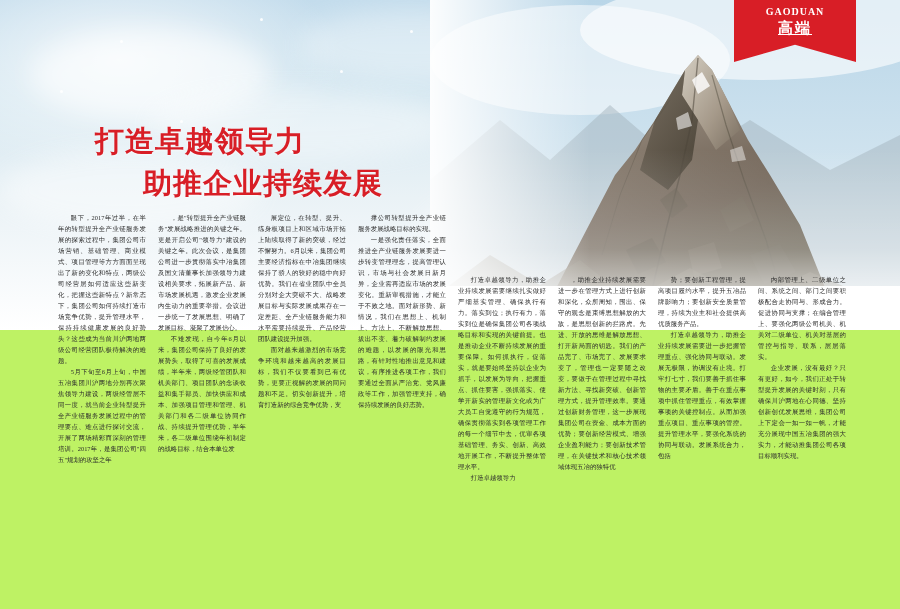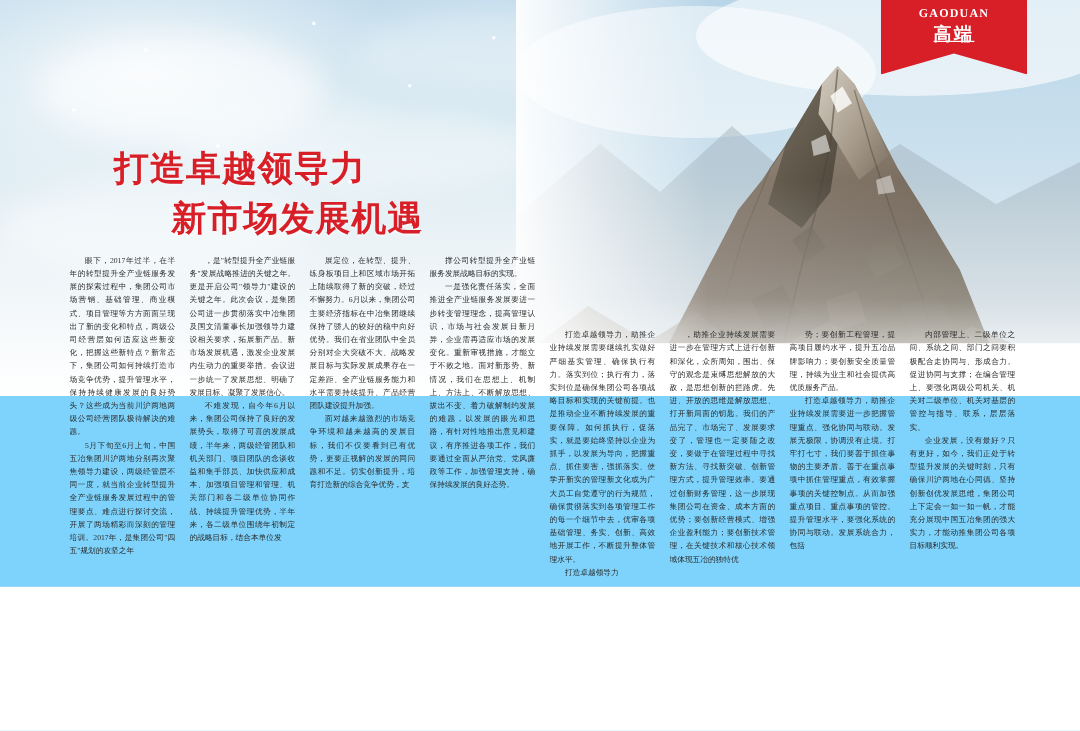--- a/index.html
+++ b/index.html
@@ -5,22 +5,22 @@
   * { box-sizing: border-box; }
   html, body { margin: 0; padding: 0; }
   body {
     width: 900px; height: 609px;
     font-family: "Liberation Sans", sans-serif;
     background: #ffffff;
     overflow: hidden;
   }
   .page {
     position: relative;
-    width: 900px; height: 489px;
-    background: #7dd3fc;
+    width: 900px; height: 609px;
+    background: #bef264;
     overflow: hidden;
   }
 
   
   .photo {
     position: absolute;
     left: 0; top: 0;
     width: 900px; height: 330px;
     background:
       radial-gradient(ellipse 420px 200px at 690px 40px, rgba(255,255,255,0.85) 0%, rgba(255,255,255,0.0) 70%),
@@ -203,21 +203,21 @@
     </svg>
   </div>
 
   <div class="banner">
     <div class="en">GAODUAN</div>
     <div class="cn">高端</div>
   </div>
 
   <div class="headline">
     <div class="l1">打造卓越领导力</div>
-    <div class="l2">新市场发展机遇</div>
+    <div class="l2">助推企业持续发展</div>
   </div>
 
   <div class="body-area">
 
   <div class="col" style="left: 58px; top: 0px; width: 88px; height: 370px; overflow: hidden;"><p>眼下，2017年过半，在半年的转型提升全产业链服务发展的探索过程中，集团公司市场营销、基础管理、商业模式、项目管理等方方面面呈现出了新的变化和特点，两级公司经营层如何适应这些新变化，把握这些新特点？新常态下，集团公司如何持续打造市场竞争优势，提升管理水平，保持持续健康发展的良好势头？这些成为当前川沪两地两级公司经营团队极待解决的难题。</p><p>5月下旬至6月上旬，中国五冶集团川沪两地分别再次聚焦领导力建设，两级经管层不同一度，就当前企业转型提升全产业链服务发展过程中的管理要点、难点进行探讨交流，开展了两场精彩而深刻的管理培训。2017年，是集团公司"四五"规划的攻坚之年</p></div>
       <div class="col" style="left: 158px; top: 0px; width: 88px; height: 370px; overflow: hidden;"><p>，是"转型提升全产业链服务"发展战略推进的关键之年。更是开启公司"领导力"建设的关键之年。此次会议，是集团公司进一步贯彻落实中冶集团及国文清董事长加强领导力建设相关要求，拓展新产品、新市场发展机遇，激发企业发展内生动力的重要举措。会议进一步统一了发展思想、明确了发展目标、凝聚了发展信心。</p><p>不难发现，自今年6月以来，集团公司保持了良好的发展势头，取得了可喜的发展成绩，半年来，两级经管团队和机关部门、项目团队的念谈收益和集手部员、加快供应和成本、加强项目管理和管理、机关部门和各二级单位协同作战、持续提升管理优势，半年来，各二级单位围绕年初制定的战略目标，结合本单位发</p></div>
       <div class="col" style="left: 258px; top: 0px; width: 88px; height: 370px; overflow: hidden;"><p>展定位，在转型、提升、练身板项目上和区域市场开拓上陆续取得了新的突破，经过不懈努力。6月以来，集团公司主要经济指标在中冶集团继续保持了骄人的较好的稳中向好优势。我们在省业团队中全员分别对企大突破不大、战略发展目标与实际发展成果存在一定差距、全产业链服务能力和水平需要持续提升、产品经营团队建设提升加强。</p><p>面对越来越激烈的市场竞争环境和越来越高的发展目标，我们不仅要看到已有优势，更要正视解的发展的同问题和不足。切实创新提升，培育打造新的综合竞争优势，支</p></div>
       <div class="col" style="left: 358px; top: 0px; width: 88px; height: 370px; overflow: hidden;"><p>撑公司转型提升全产业链服务发展战略目标的实现。</p><p>一是强化责任落实，全面推进全产业链服务发展要进一步转变管理理念，提高管理认识，市场与社会发展日新月异，企业需再适应市场的发展变化。重新审视措施，才能立于不败之地。面对新形势、新情况，我们在思想上、机制上、方法上、不断解放思想、拔出不变、着力破解制约发展的难题，以发展的眼光和思路，有针对性地推出意见和建议，有序推进各项工作，我们要通过全面从严治党、党风廉政等工作，加强管理支持，确保持续发展的良好态势。</p></div>
       <div class="col" style="left: 458px; top: 62px; width: 88px; height: 308px; overflow: hidden;"><p>打造卓越领导力，助推企业持续发展需要继续扎实做好严细基实管理、确保执行有力。落实到位；执行有力，落实到位是确保集团公司各项战略目标和实现的关键前提。也是推动企业不断持续发展的重要保障。如何抓执行，促落实，就是要始终坚持以企业为抓手，以发展为导向，把握重点、抓住要害，强抓落实、使学开新实的管理新文化或为广大员工自觉遵守的行为规范，确保贯彻落实到各项管理工作的每一个细节中去，优审各项基础管理、务实、创新、高效地开展工作，不断提升整体管理水平。</p><p>打造卓越领导力</p></div>
       <div class="col" style="left: 558px; top: 62px; width: 88px; height: 308px; overflow: hidden;"><p>，助推企业持续发展需要进一步在管理方式上进行创新和深化，众所周知，围出、保守的观念是束缚思想解放的大敌，是思想创新的拦路虎。先进、开放的思维是解放思想、打开新局面的钥匙。我们的产品完了、市场完了、发展要求变了，管理也一定要随之改变，要做于在管理过程中寻找新方法、寻找新突破、创新管理方式，提升管理效率。要通过创新财务管理，这一步展现集团公司在资金、成本方面的优势；要创新经营模式、增强企业盈利能力；要创新技术管理，在关键技术和核心技术领域体现五冶的独特优</p></div>

